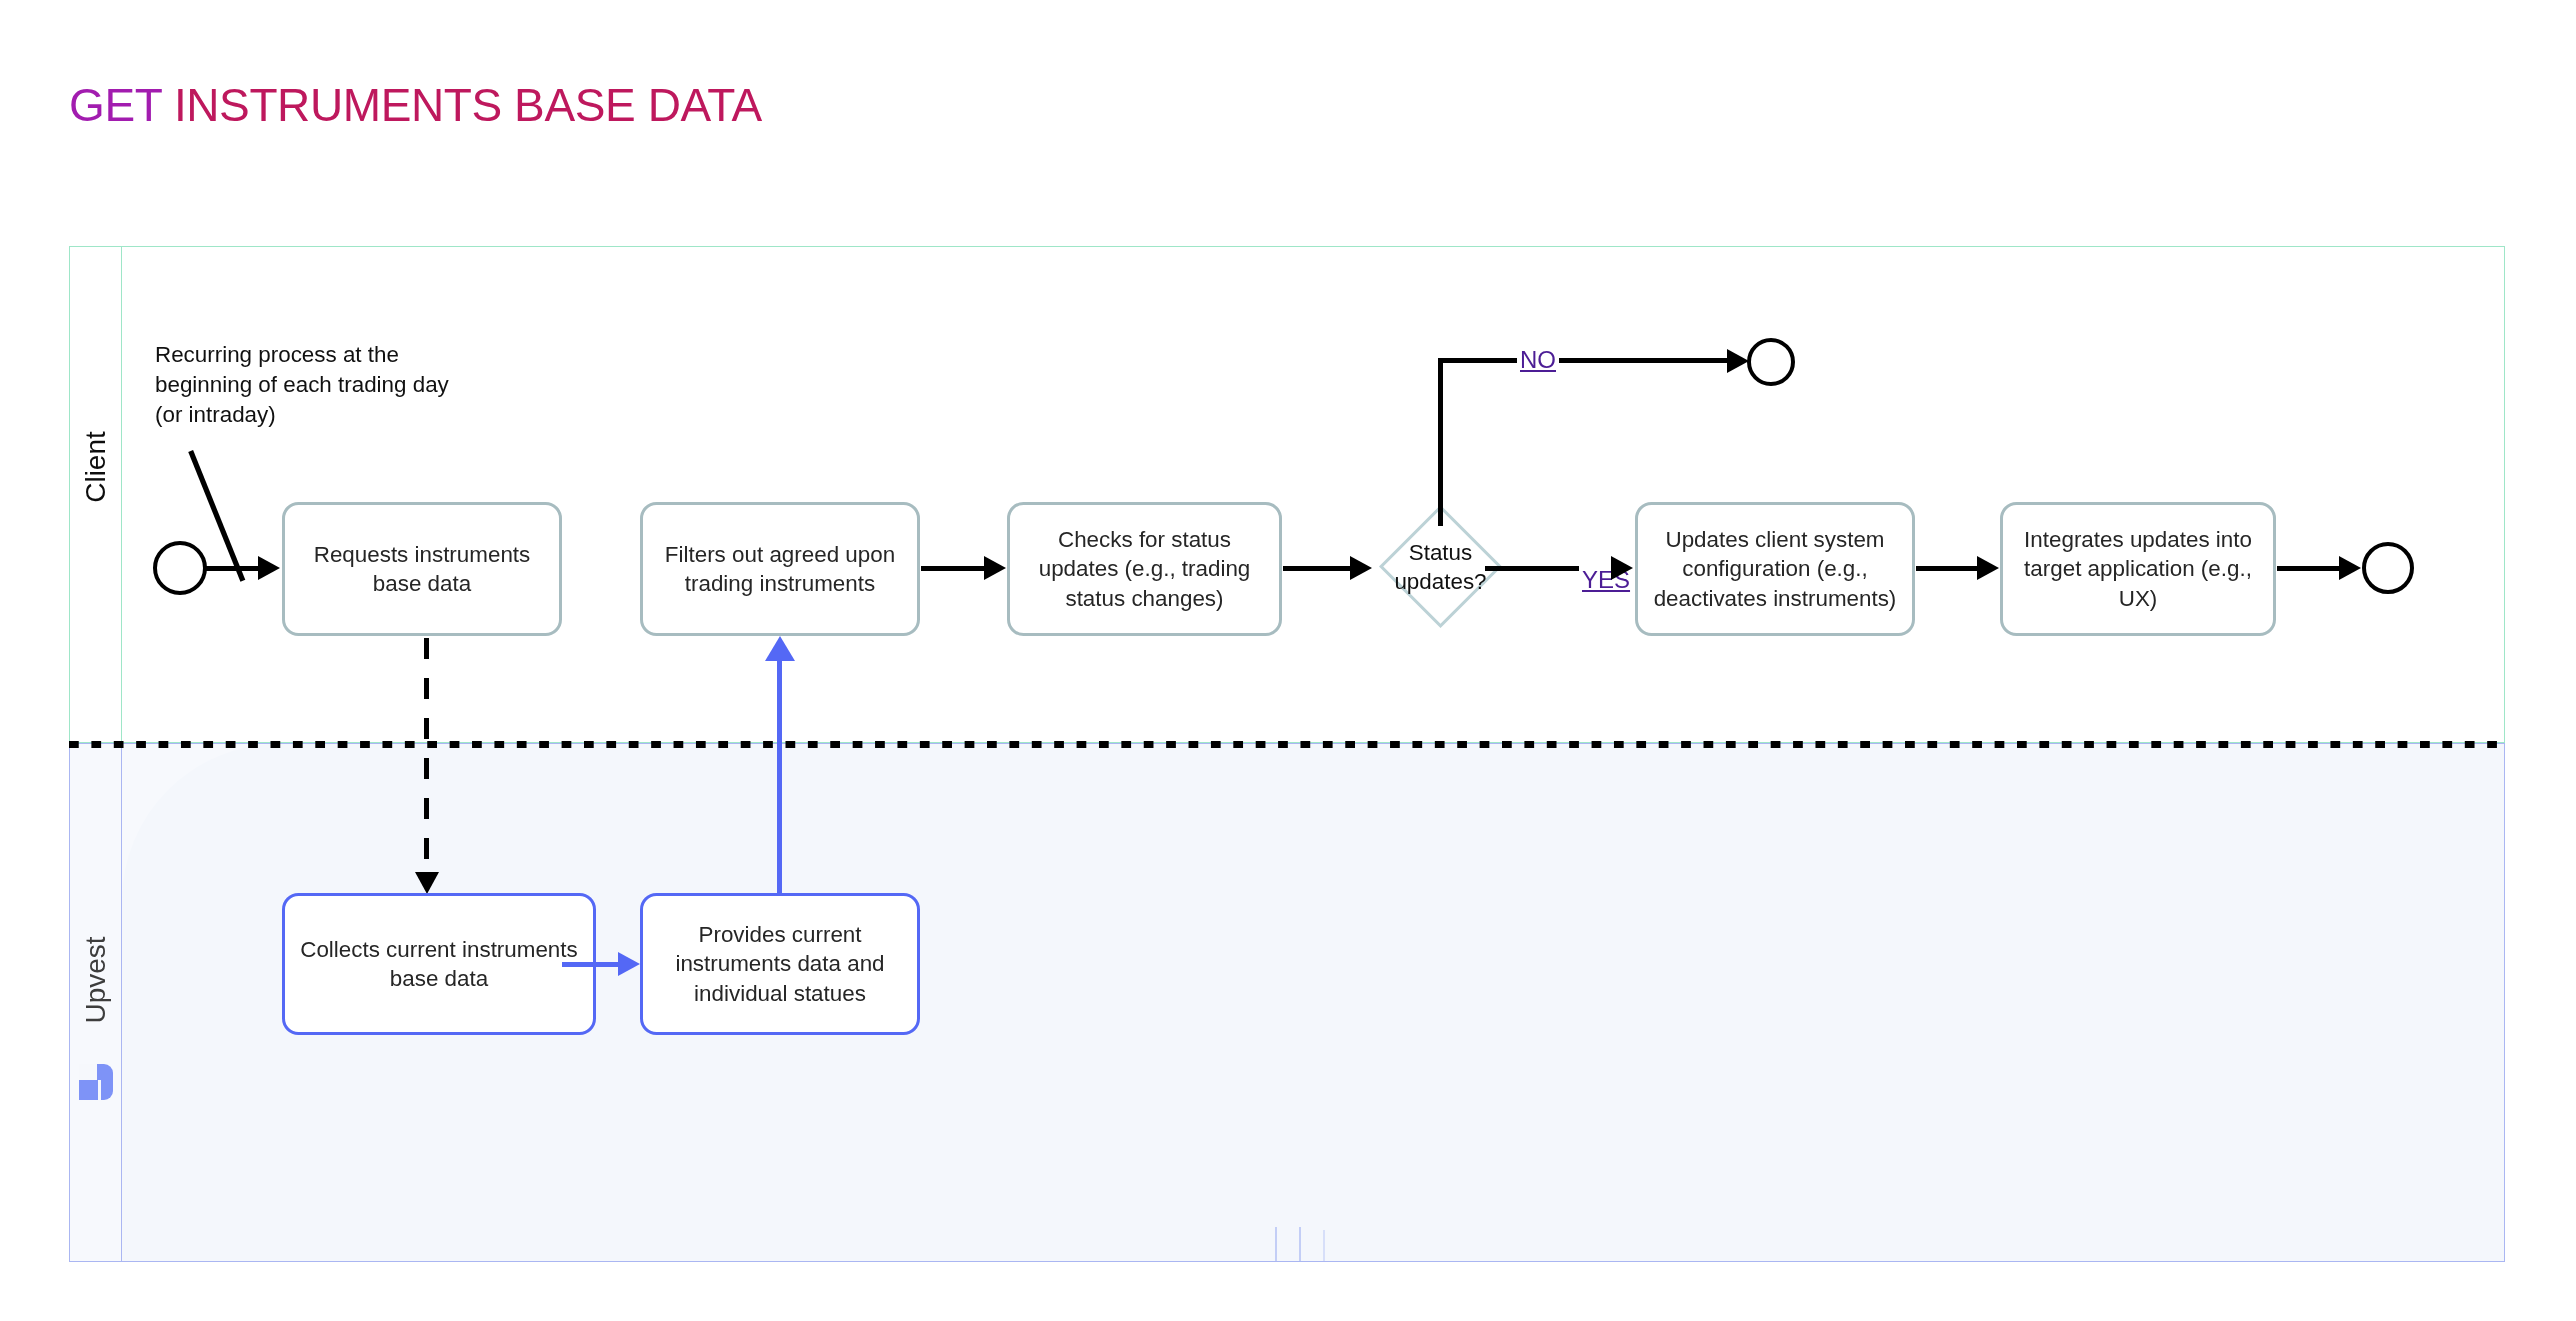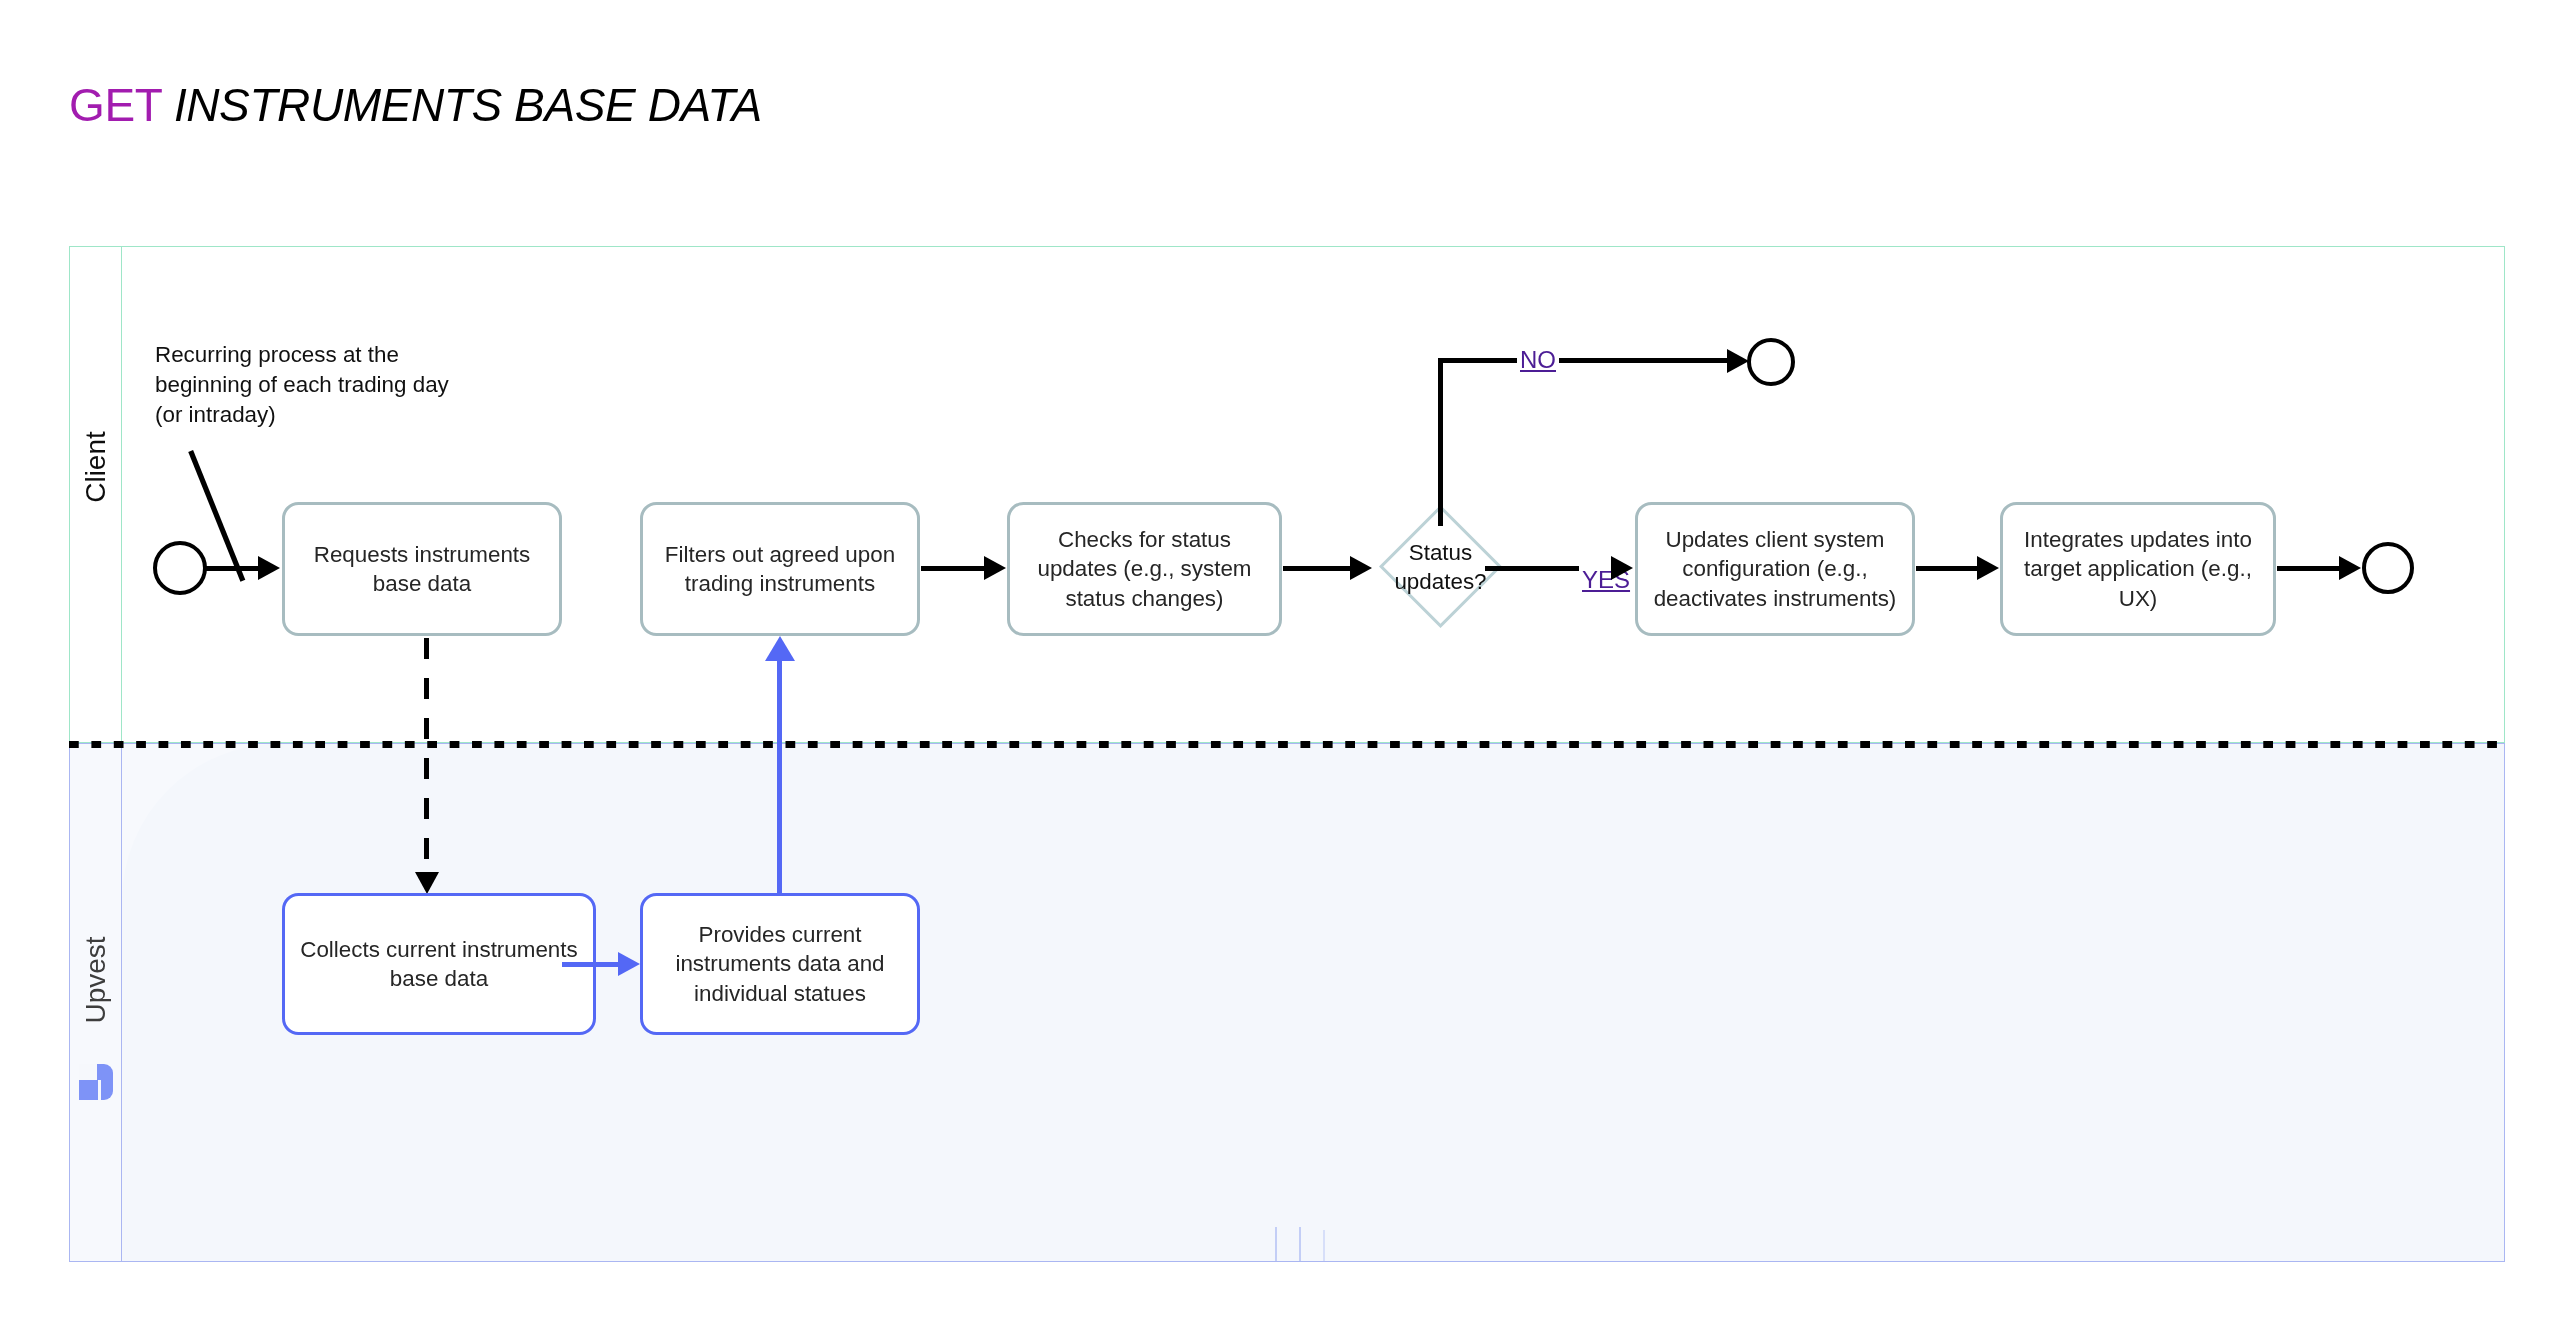--- a/index.html
+++ b/index.html
@@ -2,21 +2,21 @@
 <html style="font-size:12px"><head>
 <meta charset="utf-8">
 <style>
   html,body{margin:0;padding:0;background:#ffffff;}
   body{width:2576px;height:1322px;position:relative;overflow:hidden;
        font-family:"Liberation Sans","DejaVu Sans",sans-serif;}
 
   
   #title{position:absolute;left:69px;top:78px;font-size:46px;letter-spacing:-0.4px;white-space:nowrap;}
   #title .verb{color:#a21caf;}
-  #title .res{color:#000000;font-style:italic;}
+  #title .res{color:#be185d;}
 
   
   #pool{position:absolute;left:69px;top:246px;width:2436px;height:1016px;}
 
   .lane{position:absolute;left:0;width:100%;box-sizing:border-box;}
   #lane-client{top:0;height:497px;border:1.2px solid #9ee6c8;background:#ffffff;}
   #lane-upvest{top:497px;height:519px;border:1.2px solid #aab6f2;background:#f7f9fd;}
 
   .lane-head{position:absolute;top:0;left:0;width:52px;height:100%;box-sizing:border-box;}
   #lane-client .lane-head{border-right:1.2px solid #9ee6c8;}
@@ -135,21 +135,21 @@
 </div>
 
 <div class="task client" style="left:640px;top:502px;width:280px;height:134px;">
   <span>Filters out agreed upon trading instruments</span>
 </div>
 
 <div class="hline" style="left:921px;top:566px;width:67px;"></div>
 <div class="ahead-r" style="left:984px;top:556px;"></div>
 
 <div class="task client" style="left:1007px;top:502px;width:275px;height:134px;">
-  <span>Checks for status updates (e.g., system status changes)</span>
+  <span>Checks for status updates (e.g., trading status changes)</span>
 </div>
 
 <div class="hline" style="left:1283px;top:566px;width:73px;"></div>
 <div class="ahead-r" style="left:1350px;top:556px;"></div>
 
 <div class="gate" style="left:1397px;top:523px;width:87px;height:87px;">
   <div class="dia"></div>
   <div class="gtext">Status updates?</div>
 </div>
 

